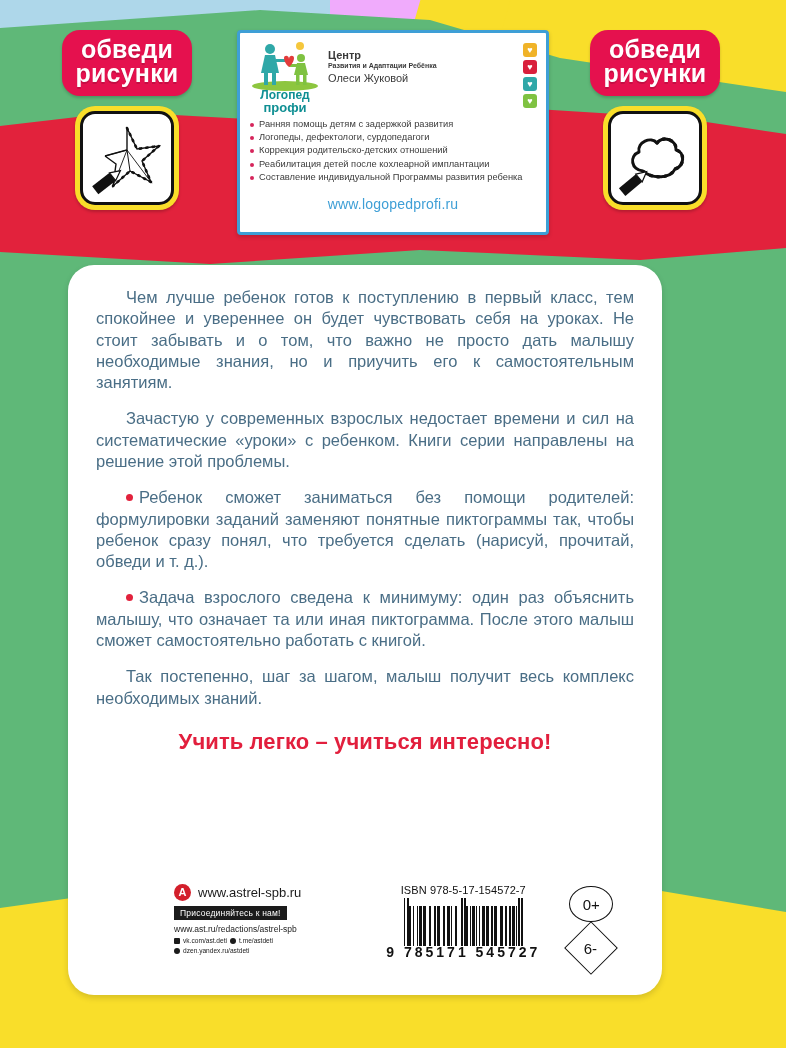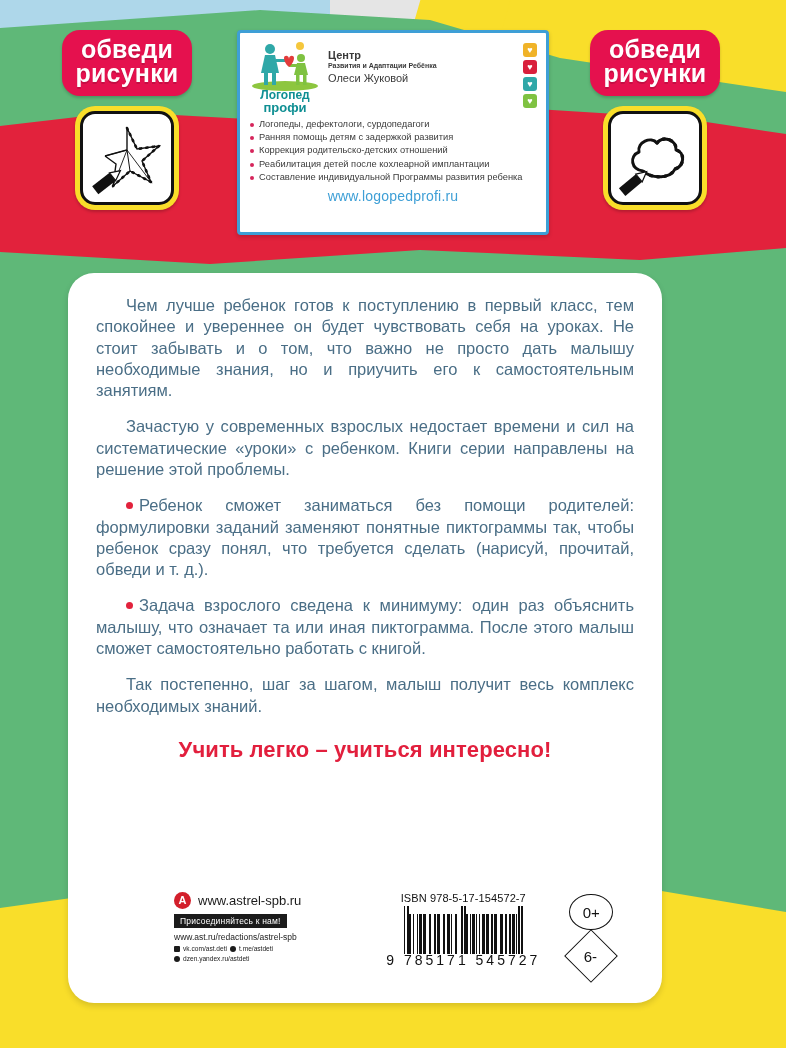--- a/index.html
+++ b/index.html
@@ -8,21 +8,21 @@
     background: #ffffff;
   }
   body {
     font-family: "Liberation Sans", sans-serif;
   }
   .page {
     position: relative;
     width: 786px;
     height: 1048px;
     overflow: hidden;
-    background: #e5e5e5;
+    background: #f0abfc;
   }
 
   
   .bg-sky {
     position: absolute;
     left: 0; top: 0;
     width: 330px; height: 120px;
     background: #aed7ea;
   }
   .bg-yellow-top {
@@ -187,29 +187,29 @@
     position: absolute;
     left: 0; top: 5px;
     width: 4px; height: 4px;
     border-radius: 50%;
     background: #d6255b;
   }
   .ad-url {
     text-align: center;
     color: #3e9fd6;
     font-size: 14px;
-    margin-top: 4px;
+    margin-top: 12px;
     letter-spacing: 0.2px;
   }
 
   
   .main-card {
     position: absolute;
     left: 68px;
-    top: 273px;
+    top: 265px;
     width: 594px;
     height: 730px;
     background: #ffffff;
     border-radius: 26px;
     box-shadow: 0 3px 6px rgba(0,0,0,0.14);
     box-sizing: border-box;
     padding: 22px 28px 0 28px;
   }
   .body-text {
     color: #4a6e86;
@@ -302,20 +302,21 @@
   .barcode-wrap { text-align: center; width: 180px; }
   .isbn-text { font-size: 11px; color: #111; letter-spacing: 0.1px; white-space: nowrap; }
   .bars { height: 48px; display: flex; align-items: flex-end; justify-content: center; gap: 0; margin-top: 2px; }
   .bars i { display:block; background:#111; }
   .barnum {
     font-size: 14px;
     color: #111;
     letter-spacing: 3px;
     margin-top: -2px;
     font-family: "Liberation Sans", sans-serif;
+    font-weight: bold;
   }
   .marks { width: 90px; display:flex; flex-direction: column; align-items:center; gap: 7px; padding-top: 2px; }
   .mark-circle {
     width: 42px; height: 34px;
     border: 1.6px solid #111;
     border-radius: 50%;
     display:flex; align-items:center; justify-content:center;
     font-size: 15px; color: #111;
   }
   .mark-diamond {
@@ -427,22 +428,22 @@
       </div>
 
       <div class="ad-head">
         <div class="h1">Центр</div>
         <div class="h2">Развития и Адаптации Ребёнка</div>
         <div class="h3">Олеси Жуковой</div>
       </div>
     </div>
 
     <ul class="ad-list">
+      <li>Ранняя помощь детям с задержкой развития</li>
       <li>Логопеды, дефектологи, сурдопедагоги</li>
-      <li>Ранняя помощь детям с задержкой развития</li>
       <li>Коррекция родительско-детских отношений</li>
       <li>Реабилитация детей после кохлеарной имплантации</li>
       <li>Составление индивидуальной Программы развития ребенка</li>
     </ul>
 
     <div class="ad-url">www.logopedprofi.ru</div>
   </div>
 
   <div class="main-card">
 

